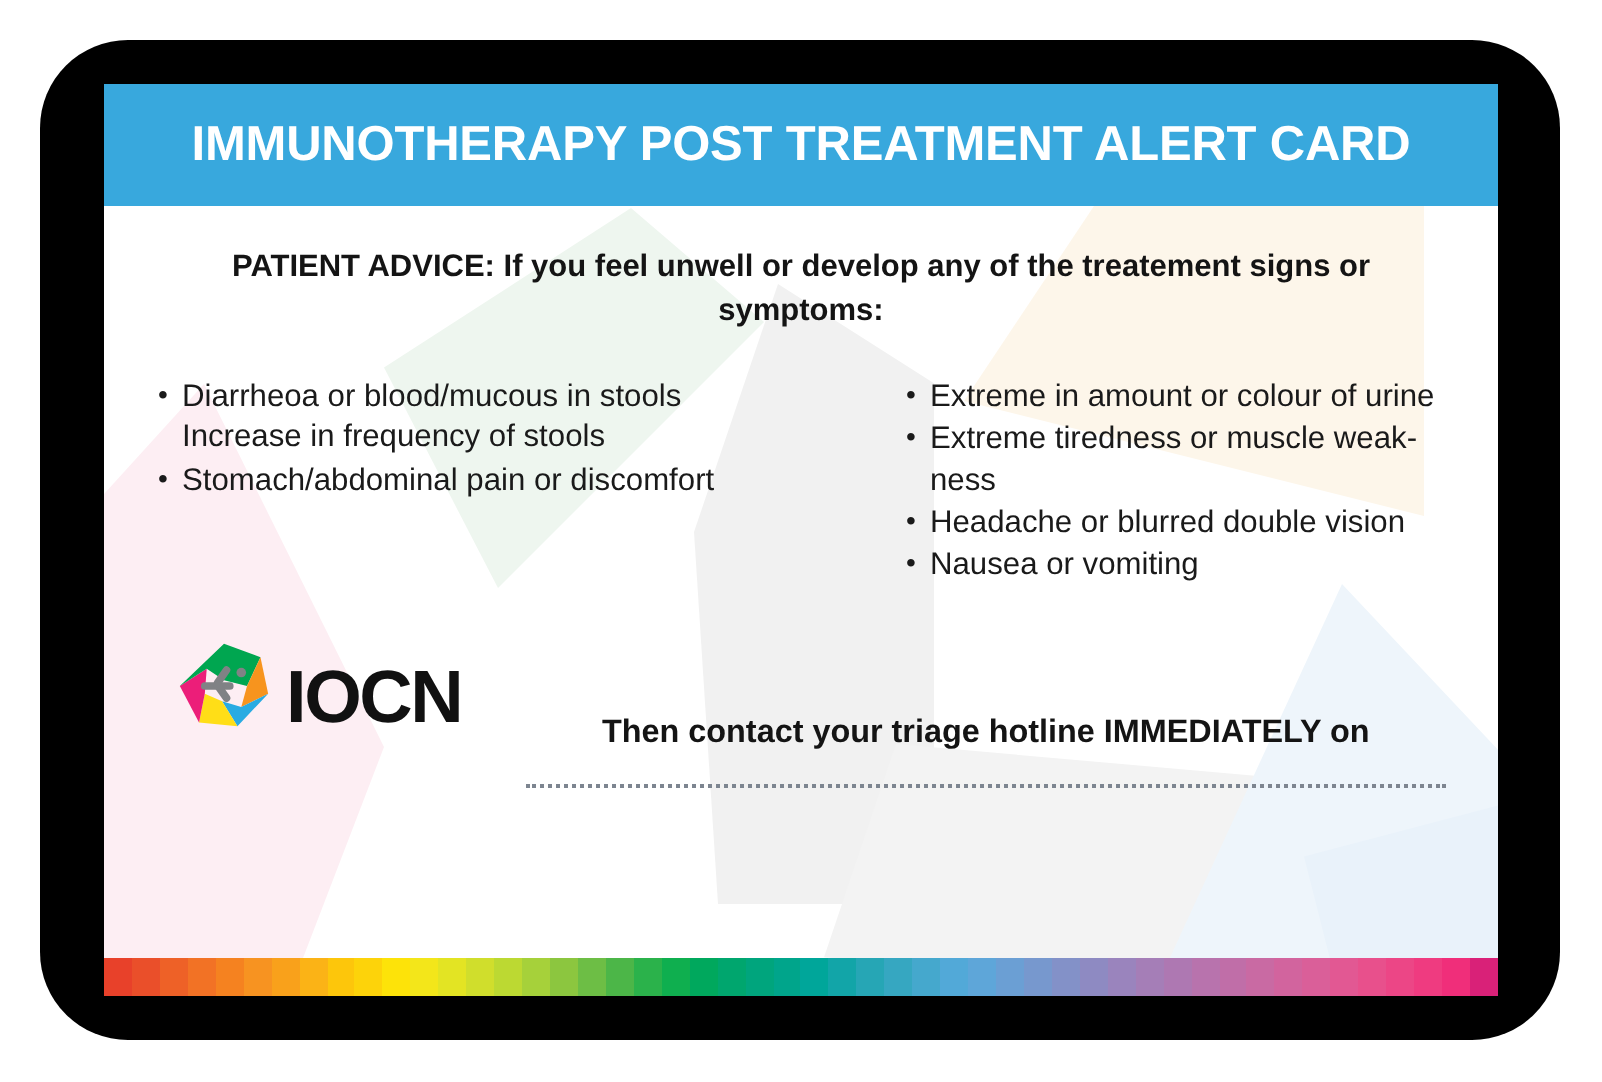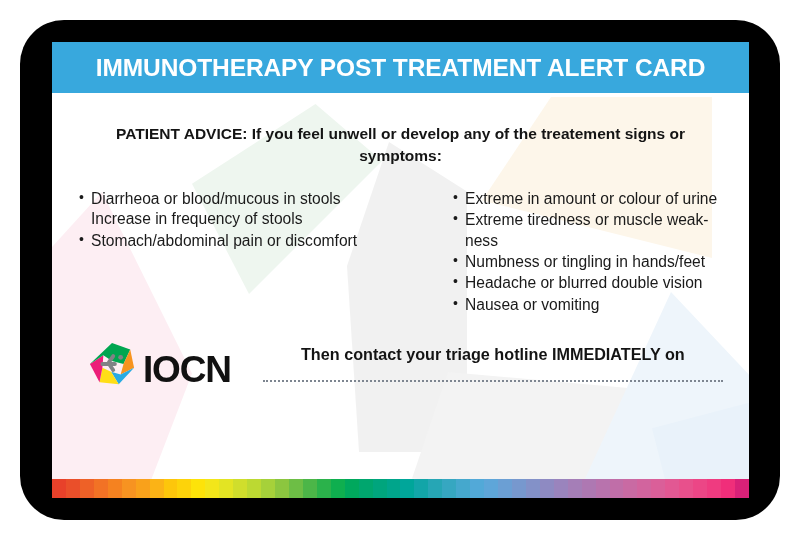--- a/index.html
+++ b/index.html
@@ -78,21 +78,21 @@
     left: 600px; top: 360px; width: 100px; height: 105px;
     background: #e9f2fa;
     clip-path: polygon(0% 25%, 100% 0%, 100% 100%, 20% 100%);
   }
 
   
   .header {
     position: absolute;
     left: 0; top: 0;
     width: 697px;
-    height: 51px;
+    height: 61px;
     background: #38a8dd;
     display: flex;
     align-items: center;
     justify-content: center;
   }
   .header-title {
     color: #ffffff;
     font-size: 24.5px;
     font-weight: bold;
     letter-spacing: -0.1px;
@@ -179,20 +179,21 @@
     line-height: 1;
   }
 
   .hotline { flex: 1 1 auto; padding-left: 32px; padding-top: 9px; }
   .hotline-text {
     font-size: 16.2px;
     font-weight: bold;
     color: #141414;
     text-align: center;
     white-space: nowrap;
+    margin-top: 33px;
   }
   .hotline-rule {
     margin-top: 16px;
     height: 0;
     border-top: 2px dotted #7d8590;
   }
 
   
   .strip {
     position: absolute;
@@ -239,21 +240,20 @@
 Increase in frequency of stools</li>
             <li>Stomach/abdominal pain or discomfort</li>
           </ul>
         </div>
 
         <div class="col col-right">
           <ul class="bullets">
             <li>Extreme in amount or colour of urine</li>
             <li>Extreme tiredness or muscle weak-
 ness</li>
-            <li>Numbness or tingling in hands/feet</li>
             <li>Headache or blurred double vision</li>
             <li>Nausea or vomiting</li>
           </ul>
         </div>
 
       </div>
 
 
       <div class="footer">
 

